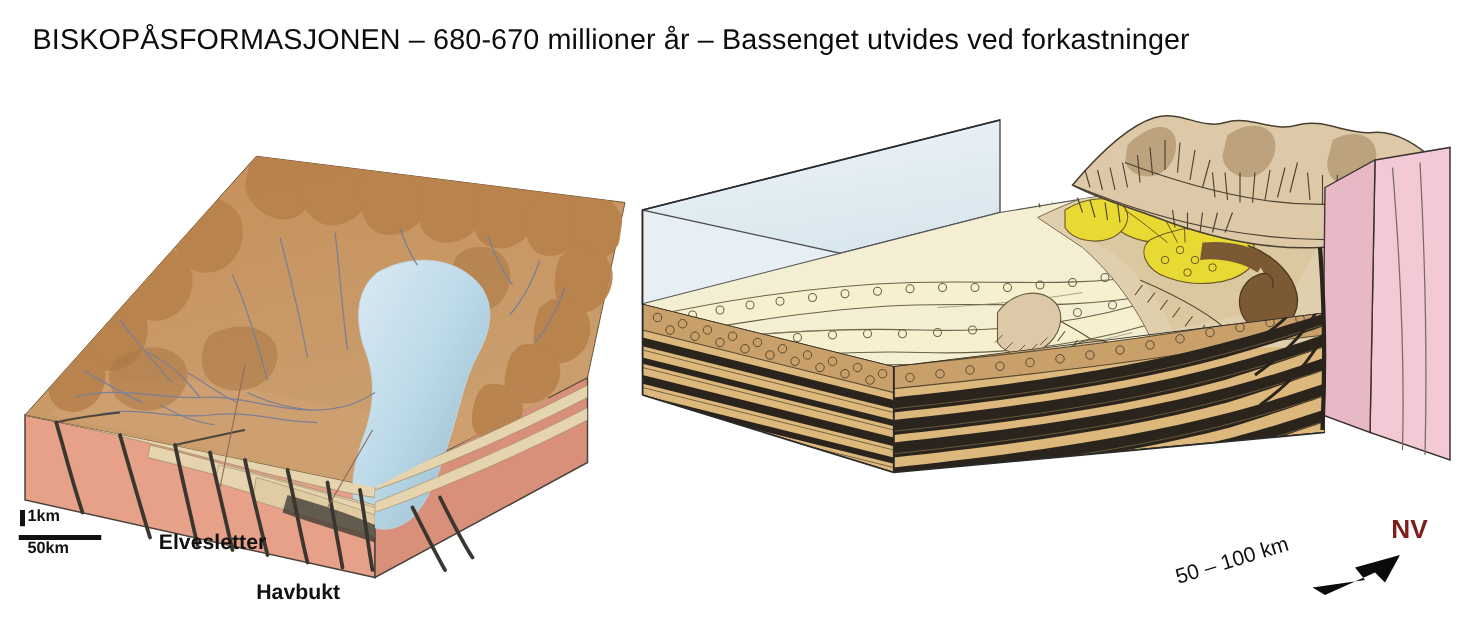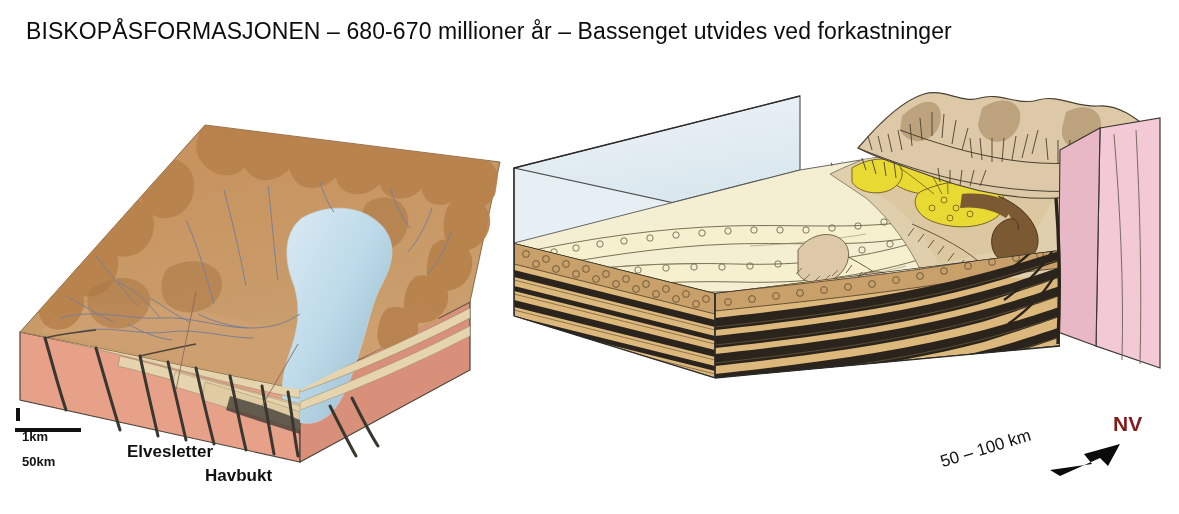--- a/index.html
+++ b/index.html
@@ -9,22 +9,22 @@
 
   
   .title{position:absolute;left:26px;top:18px;font-size:23px;
          letter-spacing:.1px;color:#0d0d0d;white-space:nowrap;}
 
   
   .fig{position:absolute;}
   svg{display:block;overflow:visible;}
 
   
-  .lbl{position:absolute;font-size:17px;font-weight:700;color:#111;white-space:nowrap;margin-top:18px;}
-  .lbl-small{position:absolute;font-size:13px;font-weight:700;color:#111;white-space:nowrap;margin-top:24px;}
+  .lbl{position:absolute;font-size:17px;font-weight:700;color:#111;white-space:nowrap;}
+  .lbl-small{position:absolute;font-size:13px;font-weight:700;color:#111;white-space:nowrap;}
   .lbl-rot{position:absolute;font-size:17px;color:#111;white-space:nowrap;
            transform:rotate(-17deg);transform-origin:left bottom;}
   .lbl-nv{position:absolute;font-size:21px;font-weight:700;color:#7f1d1d;}
 </style>
 </head>
 <body>
 
 <div id="page">
 
   <div class="title">BISKOPÅSFORMASJONEN – 680-670 millioner år – Bassenget utvides ved forkastninger</div>
@@ -153,21 +153,21 @@
       </g>
 
       <g fill="none" stroke="#8a6a5c" stroke-width="0.9">
         <path d="M196,222 L176,320"></path>
         <path d="M298,274 L262,336"></path>
       </g>
     </svg>
   </div>
 
   <div class="lbl" style="left:127px;top:424px;">Elvesletter</div>
-  <div class="lbl" style="left:205px;top:448px;">Havbukt</div>
+  <div class="lbl" style="left:205px;top:464px;">Havbukt</div>
 
   <div class="fig" style="left:14px;top:406px;">
     <svg width="80" height="42" viewBox="0 0 80 42">
       <rect x="2" y="2" width="4" height="13" fill="#111"></rect>
       <rect x="1" y="22" width="66" height="4" fill="#111"></rect>
     </svg>
   </div>
   <div class="lbl-small" style="left:22px;top:405px;">1km</div>
   <div class="lbl-small" style="left:22px;top:430px;">50km</div>
 

